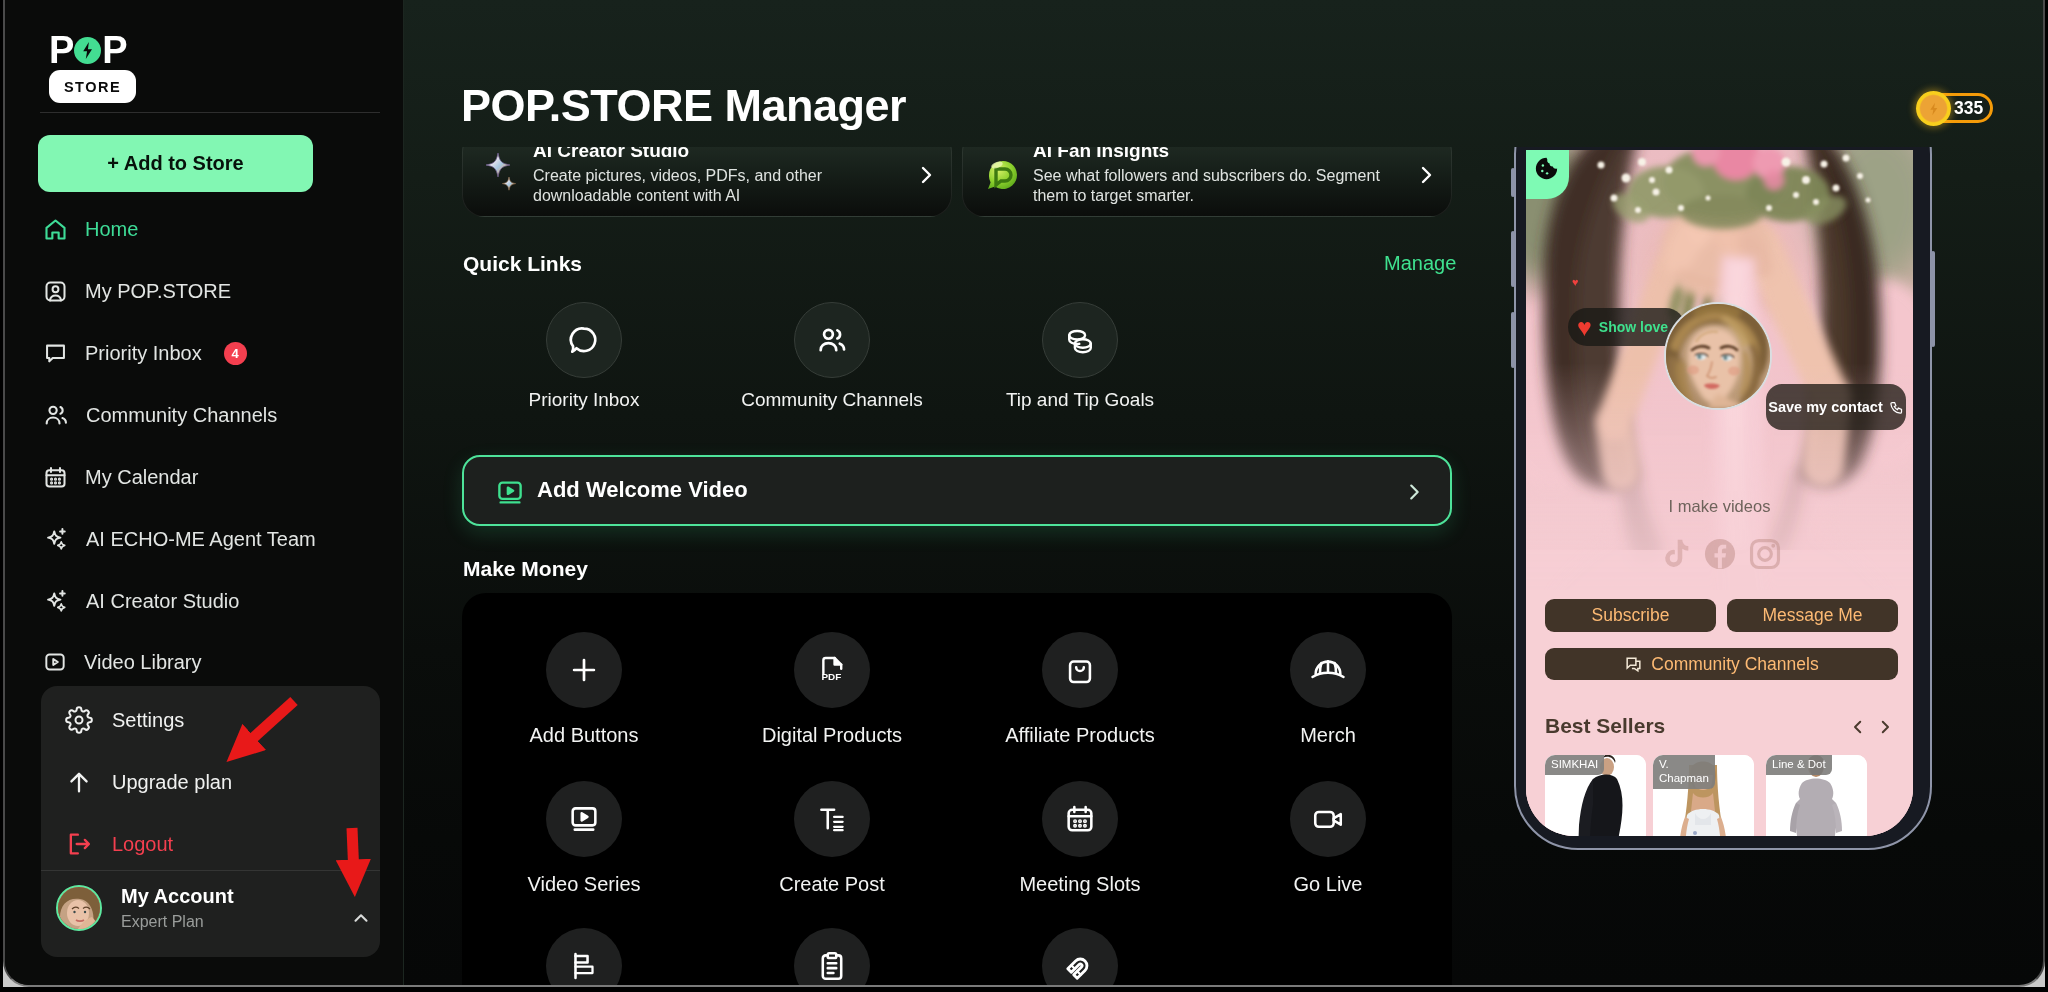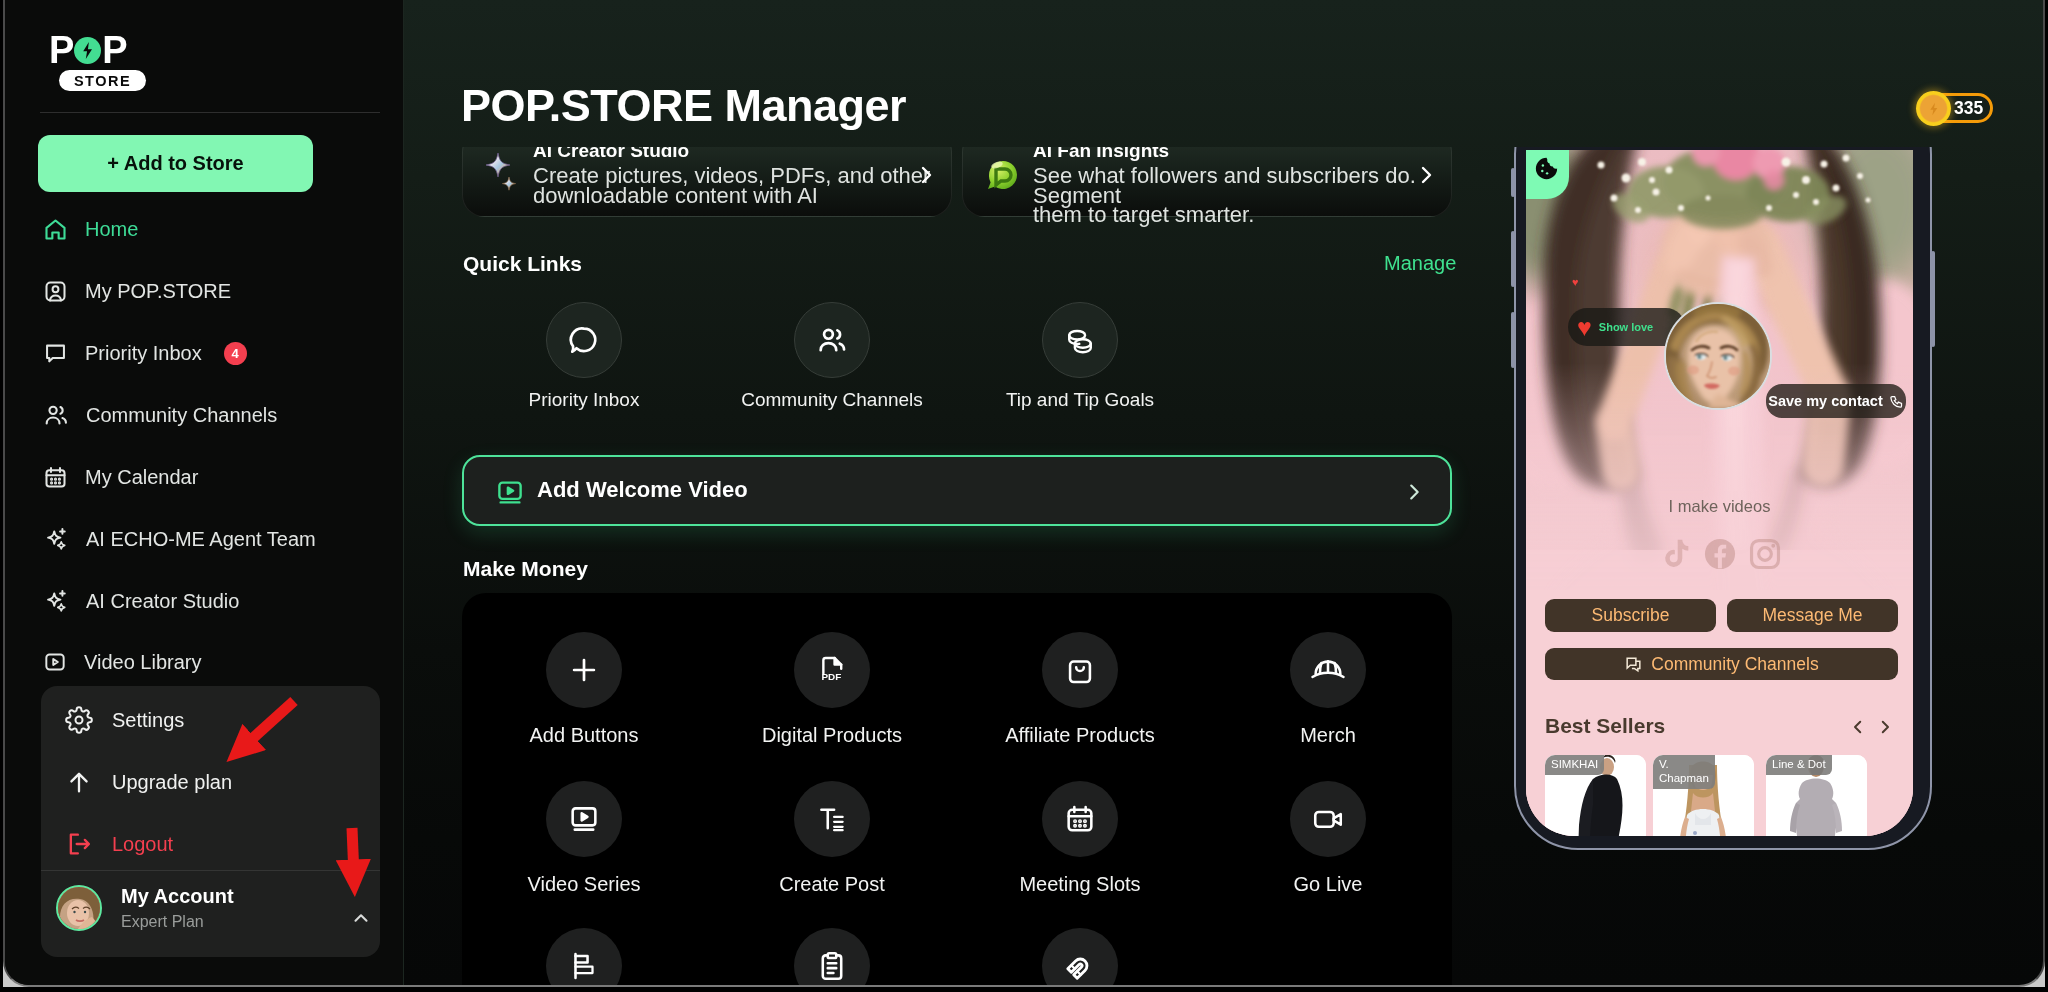--- a/index.html
+++ b/index.html
@@ -16,21 +16,21 @@
 
 #hdr { position:absolute; left:398px; top:0; right:0; height:147px; z-index:5;
   background:linear-gradient(180deg,#17221c 0%,#141d17 18%,#0f1511 42%,#0a0d0b 66%,#070908 85%,#060707 100%);
   background-size:100% 987px; background-repeat:no-repeat;
   border-left:1px solid #1f2a22; }
 #hdr h1 { position:absolute; left:57px; top:80px; font-size:45px; font-weight:700; color:#fff; letter-spacing:-0.5px; }
 .promo { position:absolute; top:130px; width:490px; height:87px; border-radius:22px; z-index:1;
   background:linear-gradient(180deg,#232f27 0%,#17201a 45%,#0b0d0b 100%);
   border:1px solid rgba(255,255,255,0.07); }
 .promo .pt { position:absolute; left:70px; top:9px; font-size:19px; font-weight:700; color:#fff; }
-.promo .pd { position:absolute; left:70px; top:35px; font-size:22px; line-height:19.5px; color:#dfe3e0; }
+.promo .pd { position:absolute; left:70px; top:35px; font-size:16px; line-height:19.5px; color:#dfe3e0; }
 .promo .pc { position:absolute; right:13px; top:32px; }
 #promo1 { left:457px; }
 #promo2 { left:957px; }
 .sechead { position:absolute; font-size:21px; font-weight:700; color:#fff; z-index:6; }
 .manage { position:absolute; left:1379px; top:252px; font-size:20px; font-weight:500; color:#3fe18f; z-index:6; }
 .qlitem { position:absolute; width:220px; text-align:center; z-index:1; }
 .circ { width:76px; height:76px; border-radius:50%; margin:0 auto; position:relative;
   background:#1d2520; border:1.5px solid #363d38; display:flex; align-items:center; justify-content:center; }
 .qlbl { margin-top:11px; font-size:19px; color:#f2f3f2; font-weight:500; white-space:nowrap; }
 .welcome { position:absolute; left:457px; top:455px; width:990px; height:71px; border-radius:18px;
@@ -50,22 +50,22 @@
   line-height:25px; padding-left:31px; }
 .coin { position:absolute; left:0px; top:0px; width:35px; height:35px; border-radius:50%;
   background:radial-gradient(circle at 50% 50%, #eca335 0 52%, #f8ce1d 58% 78%, #fdbf15 100%);
   box-shadow:0 0 7px 2px rgba(250,190,30,0.4); z-index:2; display:flex; align-items:center; justify-content:center; }
 
 #sidebar { position:absolute; left:0; top:0; width:398px; height:987px; background:#0a0b0a; z-index:7; }
 #sidebar .logo { position:absolute; left:44px; top:36px; }
 .lrow { display:flex; align-items:center; height:28px; }
 .lrow .lp { color:#fff; font-weight:900; font-size:38px; letter-spacing:-1px; }
 .lrow .lo { width:27px; height:27px; border-radius:50%; background:#43dd92; margin:0 1px; position:relative; }
-.lpill { margin-top:6px; background:#fff; border-radius:11px; width:87px; height:21px;
-  display:flex; align-items:center; justify-content:center;margin-left:10px; }
+.lpill { margin-top:6px; background:#fff; border-radius:11px; width:87px; height:33px;
+  display:flex; align-items:center; justify-content:center; }
 .lpill span { color:#0a0a0a; font-weight:900; font-size:14.5px; letter-spacing:1.5px; }
 #sidebar .div1 { position:absolute; left:35px; top:112px; width:340px; height:1px; background:#2e2e2e; }
 .addbtn { position:absolute; left:33px; top:135px; width:275px; height:57px; background:#82f7b3;
   border-radius:12px; color:#07120b; font-weight:700; font-size:20px; display:flex;
   align-items:center; justify-content:center; }
 .nitem { position:absolute; left:37px; height:34px; display:flex; align-items:center; gap:16px; }
 .nitem svg { flex:0 0 auto; }
 .nitem .t { font-size:20px; color:#e2e5e3; font-weight:500; white-space:nowrap; }
 .nitem.green .t { color:#3edc97; }
 .badge4 { width:23px; height:23px; background:#f43f4f; border-radius:50%; color:#fff;
@@ -94,24 +94,24 @@
 .btnR { position:absolute; right:-3px; width:4px; background:#8d93a8; border-radius:2px; }
 .screen { position:absolute; left:12px; top:0; width:387px; height:686px; background:#f4cbd1;
   border-radius:0 0 48px 48px; overflow:hidden; }
 .screen > * { position:absolute; }
 .gbadge { left:0; top:0; width:43px; height:49px; background:#7efab4; border-radius:0 0 22px 0; z-index:3; }
 .gbadge svg { position:absolute; left:6px; top:4px; }
 .heart-s { left:46px; top:126px; color:#f0413e; font-size:11px; z-index:3; }
 .showlove { left:42px; top:158px; width:117px; height:38px; background:rgba(24,24,21,0.78);
   border-radius:19px; z-index:3; display:flex; align-items:center; }
 .showlove .hh { font-size:25px; color:#ee3b30; margin-left:9px; line-height:1; }
-.showlove .sl { font-size:11px; color:#3fe08d; font-weight:600; margin-left:7px; }
+.showlove .sl { font-size:14px; color:#3fe08d; font-weight:600; margin-left:7px; }
 .avatar { left:138px; top:152px; width:108px; height:108px; border-radius:50%; z-index:4;
   border:2px solid rgba(220,228,235,0.9); overflow:hidden; background:#c0a080; }
-.savec { left:240px; top:234px; white-space:nowrap; width:140px; height:34px; background:rgba(38,32,26,0.8);
+.savec { left:240px; top:234px; white-space:nowrap; width:140px; height:46px; background:rgba(38,32,26,0.8);
   border-radius:16px; z-index:5; color:#fff; font-size:14.5px; font-weight:600;
   display:flex; align-items:center; justify-content:center; gap:6px; }
 .lush { left:0; top:296px; width:100%; text-align:center; font-family:"Liberation Serif", serif;
   font-size:38px; color:rgba(176,126,106,0.22); z-index:3; letter-spacing:1px; }
 .imake { left:0; top:347px; width:100%; text-align:center; font-size:16.5px; color:#6e635b; z-index:3; }
 .socials { left:0; top:385px; width:100%; display:flex; justify-content:center; gap:7px; z-index:3; }
 .pbtn { background:#413428; border-radius:9px; color:#fdba74; display:flex; align-items:center;
   justify-content:center; z-index:3; font-size:17.5px; }
 .bsell { left:19px; top:564px; font-size:21px; font-weight:700; color:#493a2e; z-index:3; }
 .bsarr { top:566px; z-index:3; color:#493a2e; font-size:20px; font-weight:600; }

